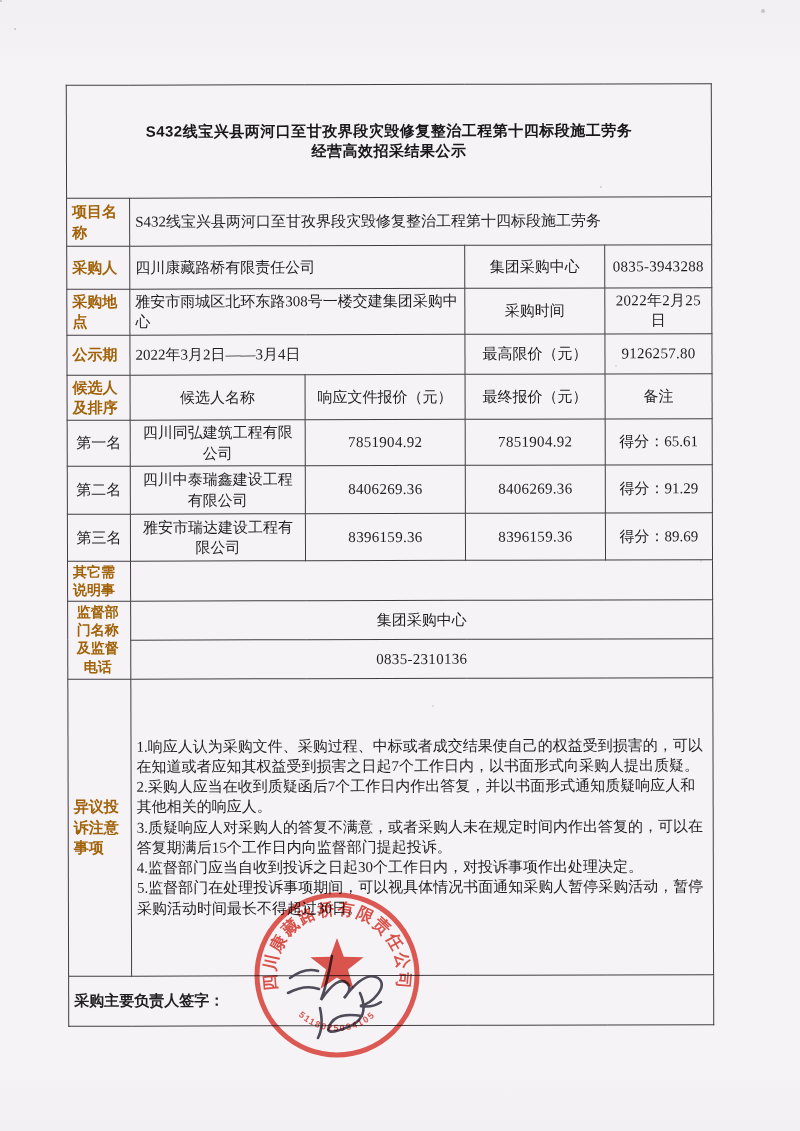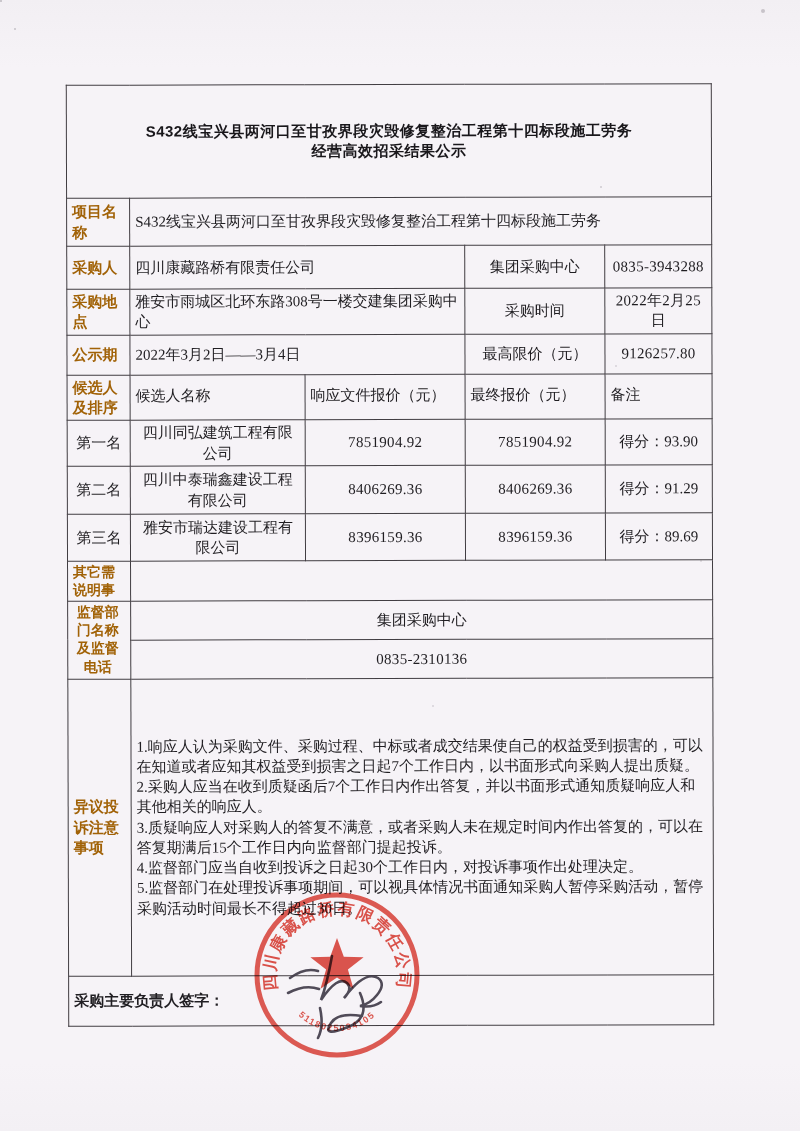--- a/index.html
+++ b/index.html
@@ -33,21 +33,21 @@
     text-align:center;
     font-family:"Liberation Sans","DejaVu Sans",sans-serif;
     font-weight:bold;font-size:21px;line-height:1.6;letter-spacing:.5px;
     white-space:pre-line;color:#19171b;
   }
   td.lbl{white-space:pre-line;font-weight:bold;color:#a16207;padding-left:4px;}
   td.lbl.ctr{text-align:center;padding-left:2px;}
   td.ctr{text-align:center;}
   td.num{text-align:center;font-size:14px;letter-spacing:.3px;}
   td.cand-name{text-align:center;font-size:12.5px;padding:2px 2px;}
-  td.head{font-family:Liberation Mono, monospace;}
+  td.head{text-align:center;}
   td.obj{font-size:15px;line-height:1.5;padding:6px 7px;}
   td.obj p{margin:0;}
   td.sig{font-size:16px;font-weight:bold;padding-left:9px;}
   .stamp-wrap{position:absolute;left:250px;top:888px;width:174px;height:176px;pointer-events:none;}
   .stamp-wrap svg{mix-blend-mode:multiply;opacity:.92;}
   .sig-scribble{position:absolute;left:280px;top:938px;width:135px;height:112px;pointer-events:none;}
 </style>
 </head>
 <body>
 
@@ -101,21 +101,21 @@
     <td class="head">响应文件报价（元）</td>
     <td class="head">最终报价（元）</td>
     <td class="head">备注</td>
   </tr>
 
   <tr style="height:46px">
     <td class="ctr">第一名</td>
     <td class="cand-name">四川同弘建筑工程有限公司</td>
     <td class="num">7851904.92</td>
     <td class="num">7851904.92</td>
-    <td class="ctr">得分：93.90</td>
+    <td class="ctr">得分：65.61</td>
   </tr>
 
   <tr style="height:48px">
     <td class="ctr">第二名</td>
     <td class="cand-name">四川中泰瑞鑫建设工程有限公司</td>
     <td class="num">8406269.36</td>
     <td class="num">8406269.36</td>
     <td class="ctr">得分：91.29</td>
   </tr>
 

